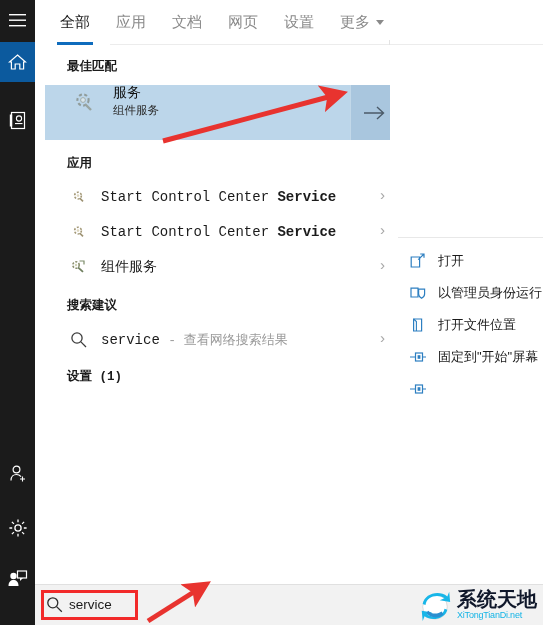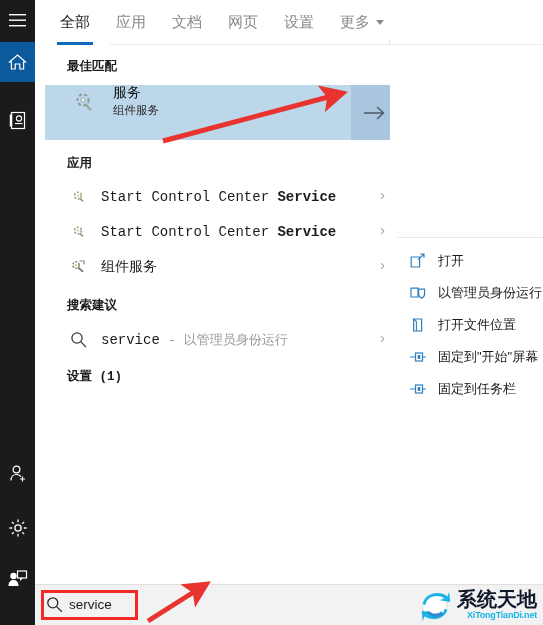--- a/index.html
+++ b/index.html
@@ -285,25 +285,24 @@
   .wm-cn {
     font-size: 20px;
     font-weight: bold;
     color: #0f172a;
     letter-spacing: 0px;
     line-height: 22px;
     font-family: "DejaVu Sans", sans-serif;
   }
   .wm-en {
     font-size: 9px;
-    font-weight: bold;
+    font-weight: normal;
     color: #14b4e6;
     line-height: 11px;
     letter-spacing: -0.2px;
-    text-align: right;
   }
 </style>
 </head>
 <body>
 
 <div id="screen">
 
   <div class="rail">
 
     <div class="rail-btn" style="top:0px;">
@@ -470,21 +469,21 @@
 
     <div style="margin-top:8px;">
       <div class="row">
         <span class="r-icon">
           <svg width="17" height="17" viewBox="0 0 17 17">
             <circle cx="7" cy="7" r="5.1" fill="none" stroke="#3c3c3c" stroke-width="1.3"></circle>
             <path d="M10.9 10.9 L16 16" stroke="#3c3c3c" stroke-width="1.3"></path>
           </svg>
         </span>
         <span class="r-label"><span>service</span>
-          <span class="muted">- 以管理员身份运行</span></span>
+          <span class="muted">- 查看网络搜索结果</span></span>
         <span class="chev">›</span>
       </div>
     </div>
 
     <div style="padding-top:12px;">
       <div class="section-title">设置 (1)</div>
     </div>
   </div>
 
   <div class="right-panel">
@@ -534,21 +533,20 @@
       </div>
 
       <div class="action">
         <span class="a-icon">
           <svg width="18" height="14" viewBox="0 0 18 14">
             <rect x="6.5" y="3" width="7" height="8" fill="none" stroke="#2d7fc1" stroke-width="1.2"></rect>
             <path d="M1 7 L6.5 7 M13.5 7 L17 7" stroke="#2d7fc1" stroke-width="1.2"></path>
             <rect x="8.6" y="5.2" width="2.8" height="3.6" fill="#2d7fc1"></rect>
           </svg>
         </span>
-        <span class="a-label">固定到任务栏</span>
       </div>
 
     </div>
   </div>
 
   <div class="bottombar">
     <div class="rail-fill"></div>
     <div class="search-wrap">
       <span class="s-icon">
         <svg width="17" height="17" viewBox="0 0 17 17">

